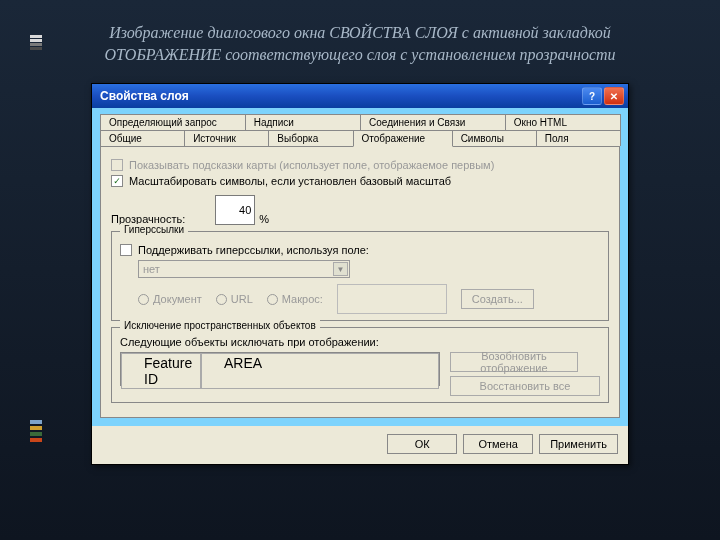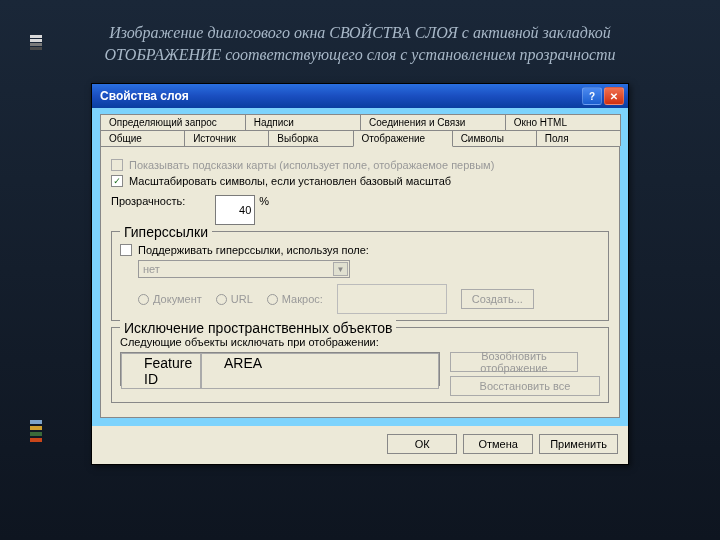--- a/index.html
+++ b/index.html
@@ -87,39 +87,39 @@
     z-index: 2;
     margin-bottom: -1px;
     font-weight: normal;
   }
   .tab-panel {
     border: 1px solid #888;
     background: #ece9d8;
     padding: 8px 10px;
     position: relative;
   }
-  .row { display: flex; align-items: flex-start; margin: 4px 0; }
+  .row { display: flex; align-items: flex-end; margin: 4px 0; }
   .cb { width: 12px; height: 12px; border: 1px solid #888; background: #fff; margin-right: 6px; display: inline-flex; align-items: center; justify-content: center; font-size: 9px; }
   .cb.disabled { background: #ece9d8; border-color: #aaa; }
   .lbl { color: #000; }
   .lbl.disabled { color: #999; }
   .textfield { border: 1px solid #7a7a7a; background: #fff; height: 30px; padding: 0 3px; font-size: 11px; }
   .groupbox {
     border: 1px solid #888;
     margin: 6px 0;
     padding: 8px 8px 6px 8px;
     position: relative;
   }
   .groupbox-title {
     position: absolute;
     top: -8px;
     left: 8px;
     background: #ece9d8;
     padding: 0 4px;
-    font-size: 14px;
+    font-size: 10px;
   }
   .select {
     border: 1px solid #999;
     background: #ece9d8;
     height: 18px;
     display: flex;
     align-items: center;
     padding: 0 4px;
     color: #999;
     position: relative;

